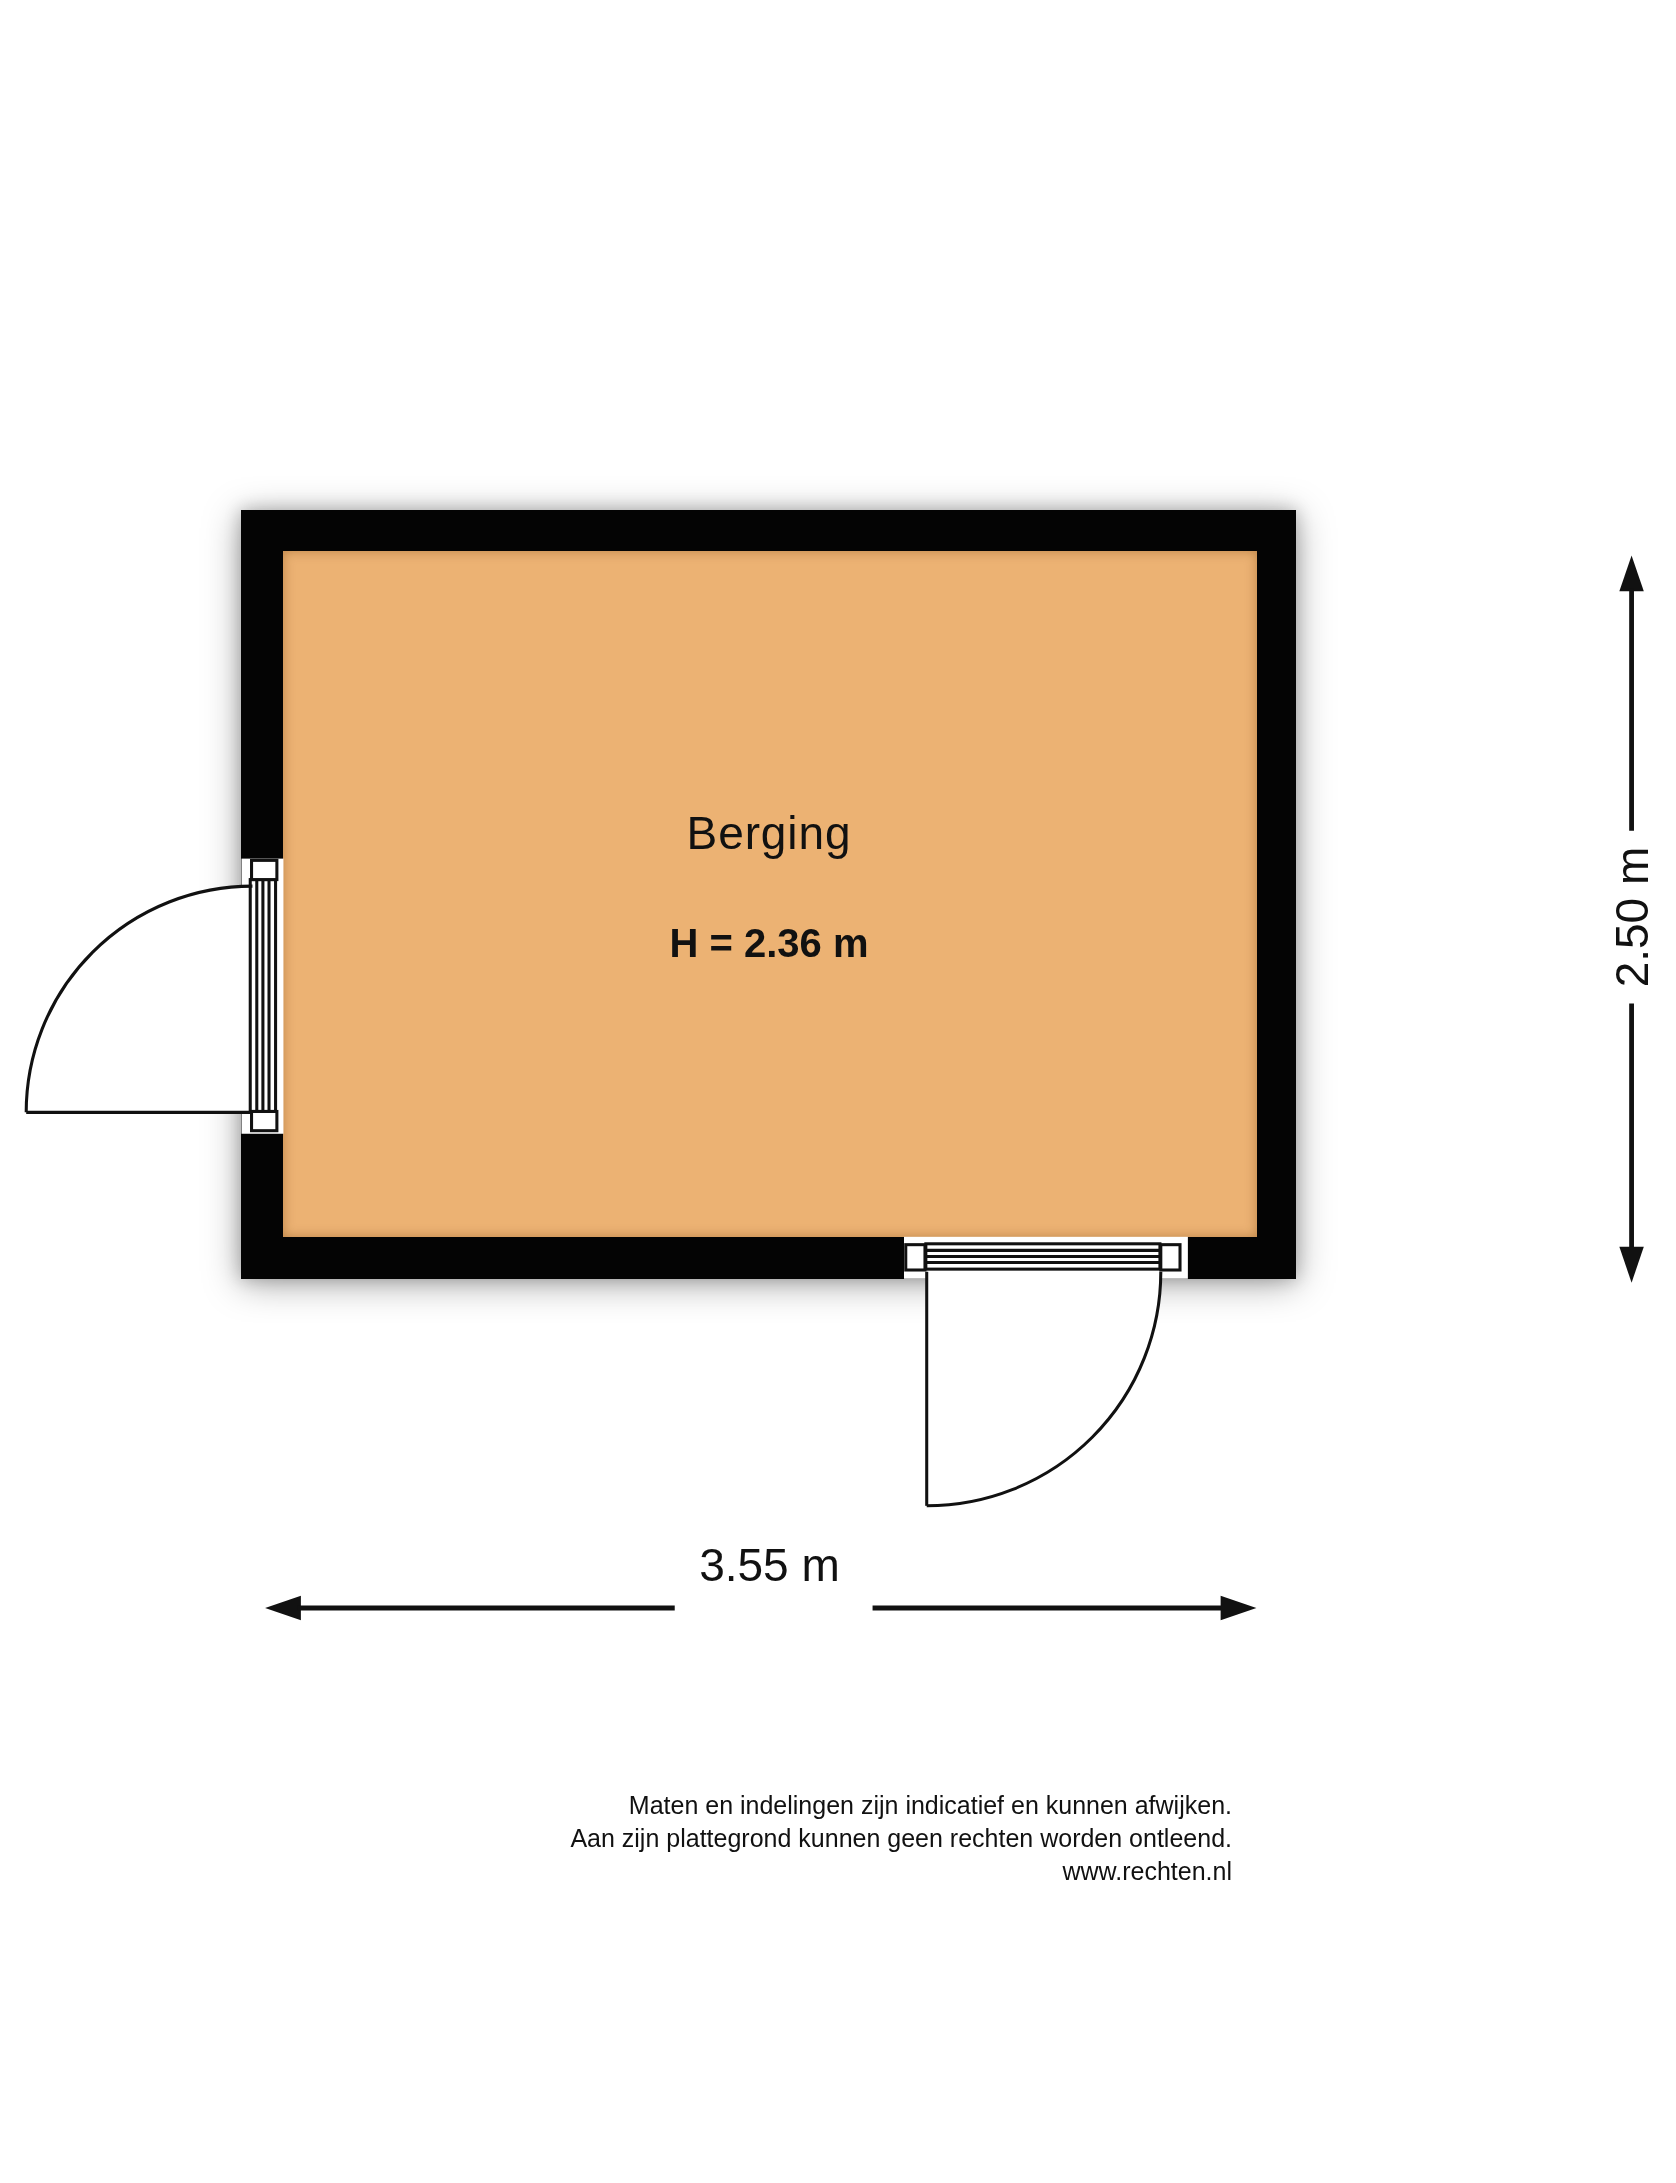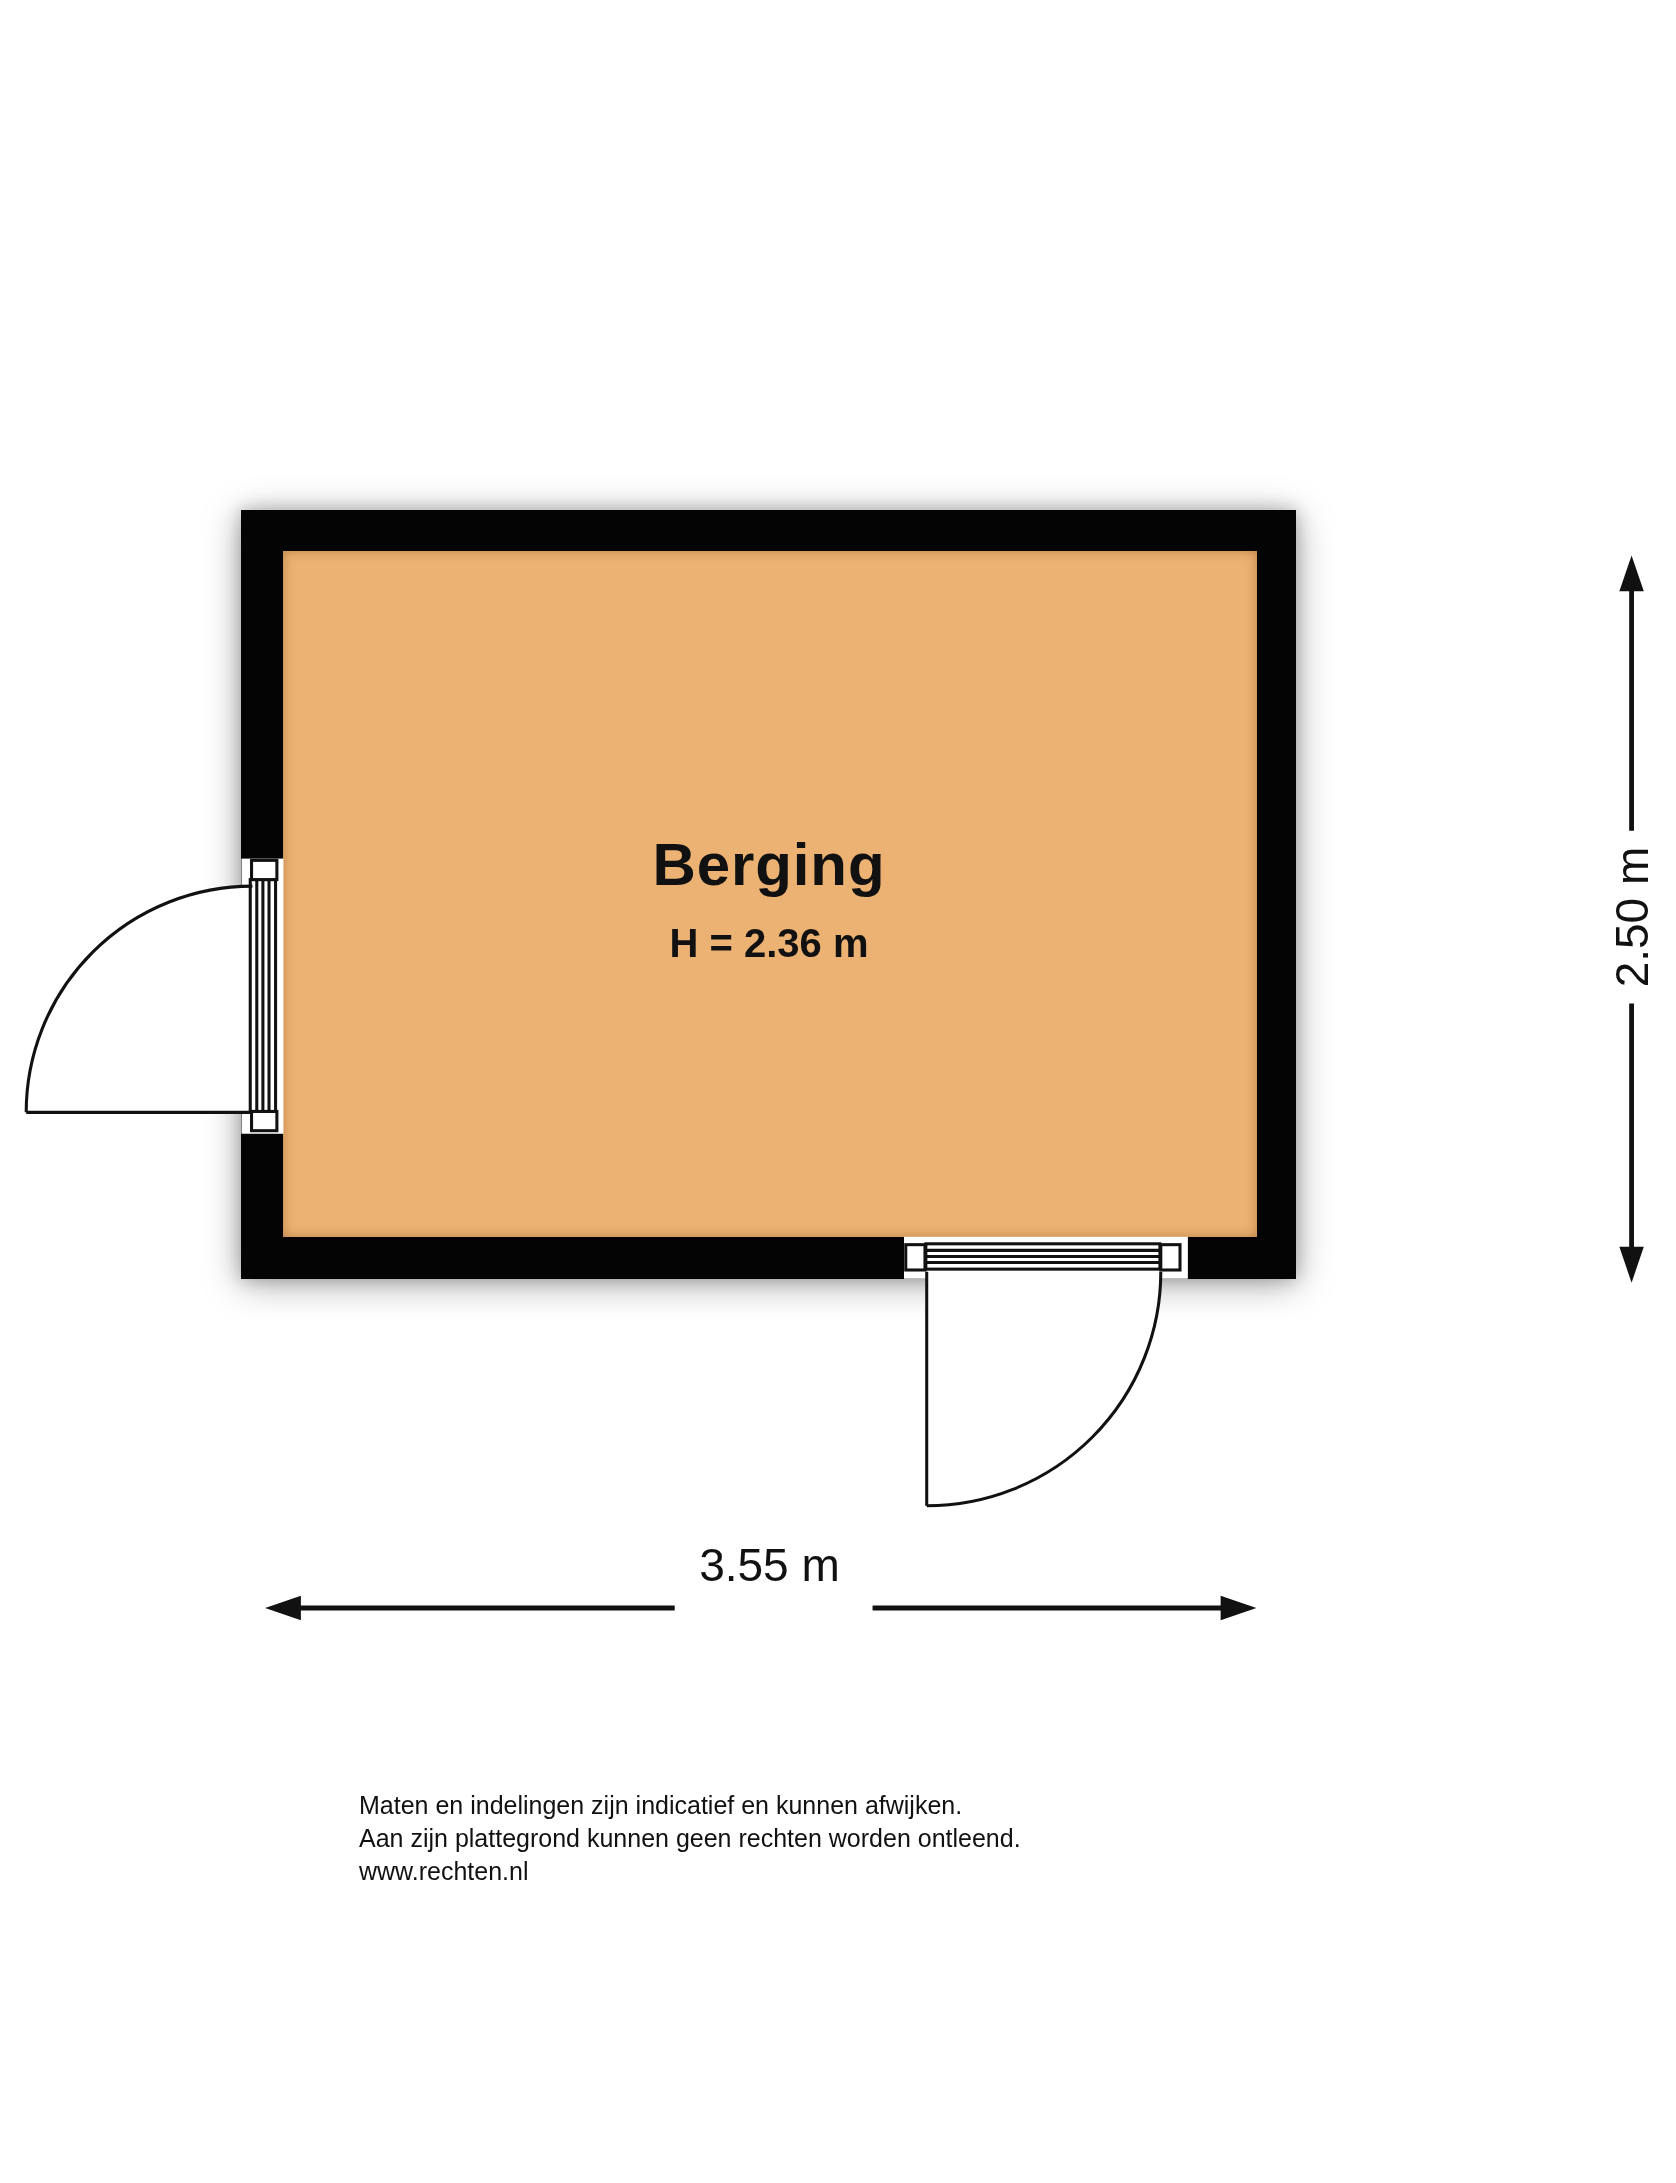--- a/index.html
+++ b/index.html
@@ -47,22 +47,22 @@
   .w-med  { stroke-width: 11px; }
   .fill-white { fill: #ffffff; }
   .fill-line { fill: var(--line, #111111); }
   .label {
     position: absolute;
     color: var(--text, #111111);
     text-align: center;
     white-space: nowrap;
   }
   .room-name {
-    left: 507px; top: 836px; width: 524px;
-    font-size: 60px; line-height: 58px; font-weight: 700;
+    left: 507px; top: 804px; width: 524px;
+    font-size: 46px; line-height: 58px; font-weight: 400;
     letter-spacing: 0.9px;
   }
   .room-height {
     left: 507px; top: 914px; width: 524px;
     font-size: 40px; line-height: 58px; font-weight: 700;
   }
   .dim-width {
     left: 551px; top: 1536px; width: 437px;
     font-size: 46px; line-height: 58px;
   }
@@ -71,21 +71,21 @@
     font-size: 46px; line-height: 58px;
     transform: rotate(-90deg);
     transform-origin: center center;
   }
   .disclaimer {
     position: absolute;
     left: 359px; top: 1789px; width: 873px;
     color: var(--text, #111111);
     font-size: 25px;
     line-height: 33px;
-    text-align: left;
+    text-align: right;
   }
 </style>
 </head>
 <body>
 
 <div class="canvas">
 
   <div class="building"></div>
   <div class="floor"></div>
 

